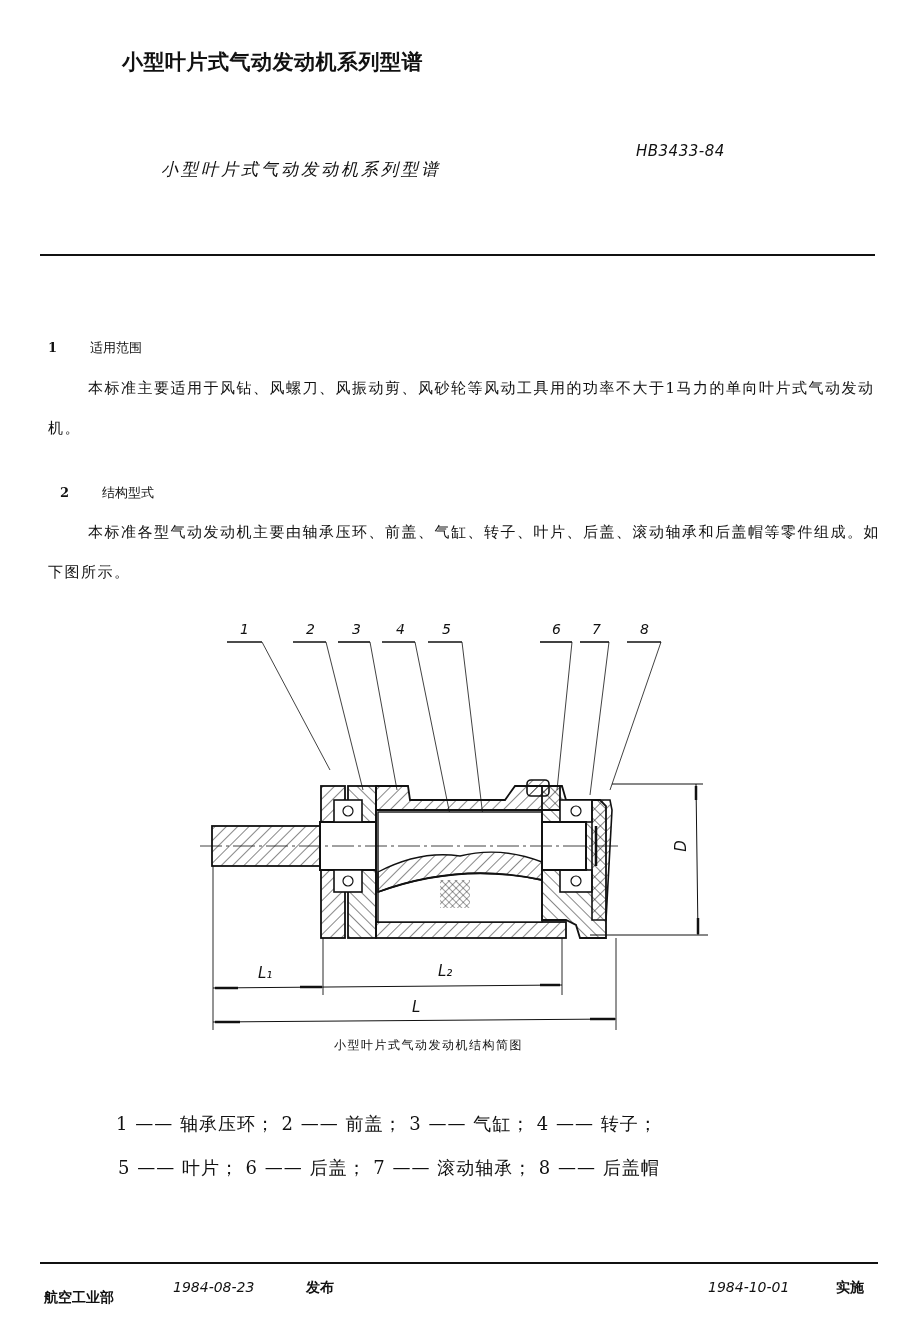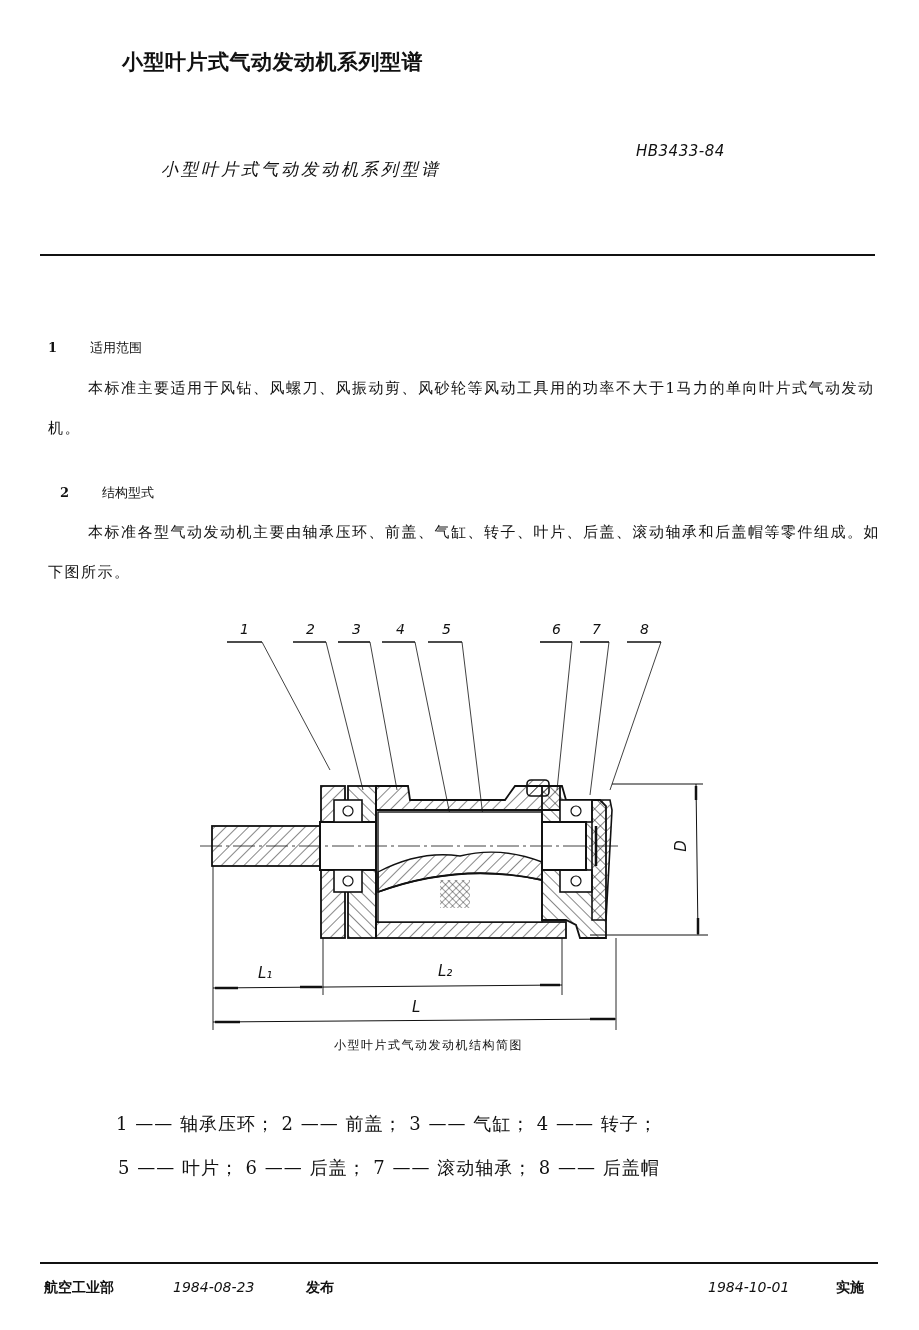--- a/index.html
+++ b/index.html
@@ -29,21 +29,21 @@
   .para2 { left: 48px; top: 512px; width: 840px; text-indent: 40px; letter-spacing: 1.5px; }
   .figure { left: 200px; top: 610px; width: 530px; height: 430px; }
   .caption { left: 0; width: 857px; top: 1037px; text-align: center; font-size: 12px; letter-spacing: 1.5px; }
   .legend-line { font-size: 18px; letter-spacing: 1px; }
   .leg1 { left: 108px; top: 1112px; margin-left: 8px; }
   .leg2 { left: 118px; top: 1156px; text-align: center; }
   .rule-bottom { left: 40px; top: 1262px; width: 838px; height: 2px; background: #111; }
   .foot { top: 1279px; font-size: 14px; }
   .foot-bold { font-weight: bold; font-family: "DejaVu Sans", "Liberation Sans", sans-serif; }
   .foot-date { font-style: italic; font-family: "DejaVu Sans", "Liberation Sans", sans-serif; margin-left: 20px; }
-  .f1 { left: 44px; }
+  .f1 { left: 44px; margin-top: 10px; }
   .f2 { left: 153px; }
   .f3 { left: 306px; }
   .f4 { left: 688px; }
   .f5 { left: 836px; }
   svg text { font-family: "DejaVu Sans", "Liberation Sans", sans-serif; font-style: italic; }
 </style>
 </head>
 <body>
 
 <div class="abs org-title">小型叶片式气动发动机系列型谱</div>

